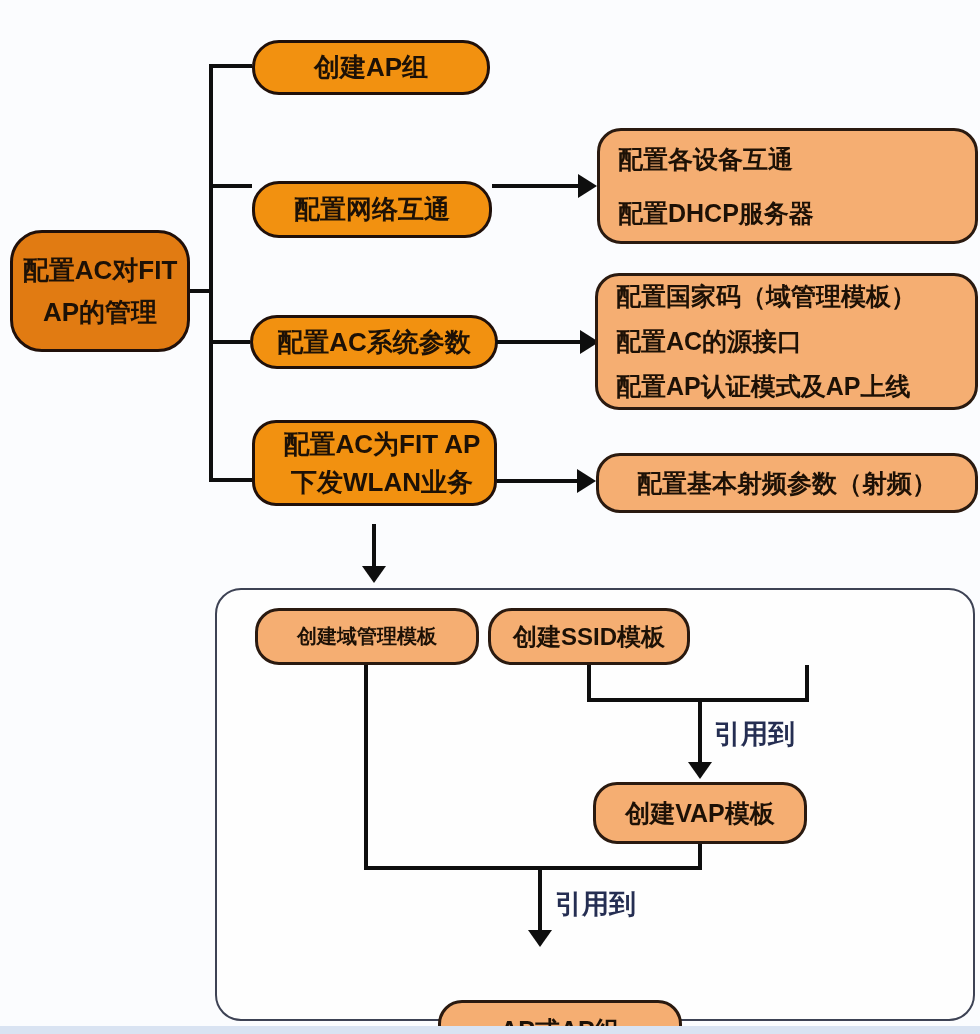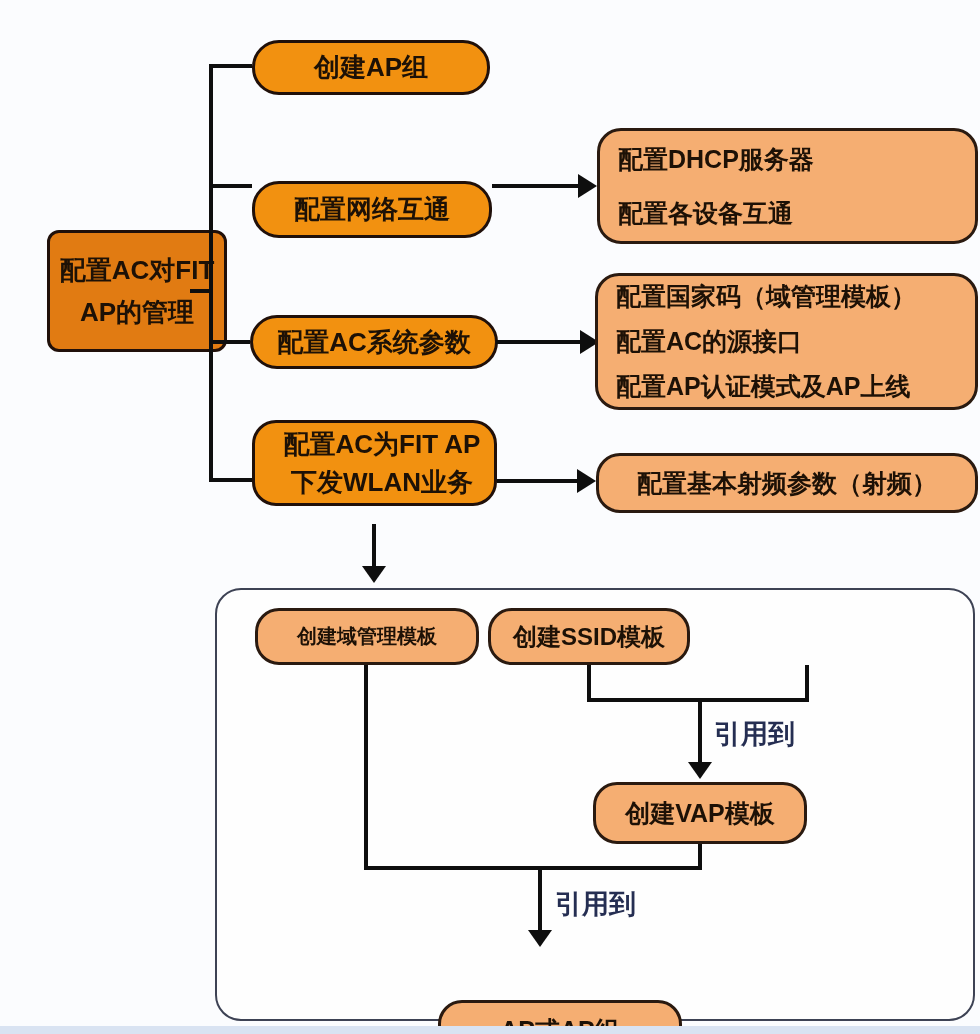--- a/index.html
+++ b/index.html
@@ -11,22 +11,22 @@
   html,body{margin:0;padding:0;}
   .stage{
     position:relative;width:980px;height:1034px;background:var(--page-bg);
     font-family:"Liberation Sans","DejaVu Sans",sans-serif;overflow:hidden;
   }
   .box{
     position:absolute;display:flex;align-items:center;justify-content:center;
     box-sizing:border-box;font-weight:bold;color:var(--box-text);
   }
   .root{
-    background:var(--root-fill);border:3px solid #20100a;border-radius:12px;
-    font-size:26px;line-height:42px;flex-direction:column;margin-left:37px;
+    background:var(--root-fill);border:3px solid #20100a;border-radius:32px;
+    font-size:26px;line-height:42px;flex-direction:column;
   }
   .branch{
     background:var(--branch-fill);border:3px solid #20100a;border-radius:27px;
     font-size:26px;
   }
   .branch.two-line{flex-direction:column;line-height:38px;border-radius:24px;}
   .light{
     background:var(--light-fill);border:3px solid #2a1a10;border-radius:24px;
     font-size:25px;
   }
@@ -67,22 +67,22 @@
   <div class="box branch" style="left:252px;top:40px;width:238px;height:55px;">
     <span>创建AP组</span>
   </div>
 
   <div class="box branch" style="left:252px;top:158px;width:240px;height:57px;margin-top:23px;">
     <span>配置网络互通</span>
   </div>
   <div class="hline" style="left:492px;top:184px;width:88px;height:4px;"></div>
   <div class="head-right" style="left:578px;top:174px;"></div>
   <div class="box light multi" style="left:597px;top:128px;width:381px;height:116px;line-height:54px;">
+    <span>配置各设备互通</span>
     <span>配置DHCP服务器</span>
-    <span>配置各设备互通</span>
   </div>
 
   <div class="box branch" style="left:250px;top:315px;width:248px;height:54px;">
     <span>配置AC系统参数</span>
   </div>
   <div class="hline" style="left:496px;top:340px;width:86px;height:4px;"></div>
   <div class="head-right" style="left:580px;top:330px;"></div>
   <div class="box light multi" style="left:595px;top:273px;width:383px;height:137px;line-height:45px;justify-content:center;">
     <span>配置国家码（域管理模板）</span>
     <span>配置AC的源接口</span>

